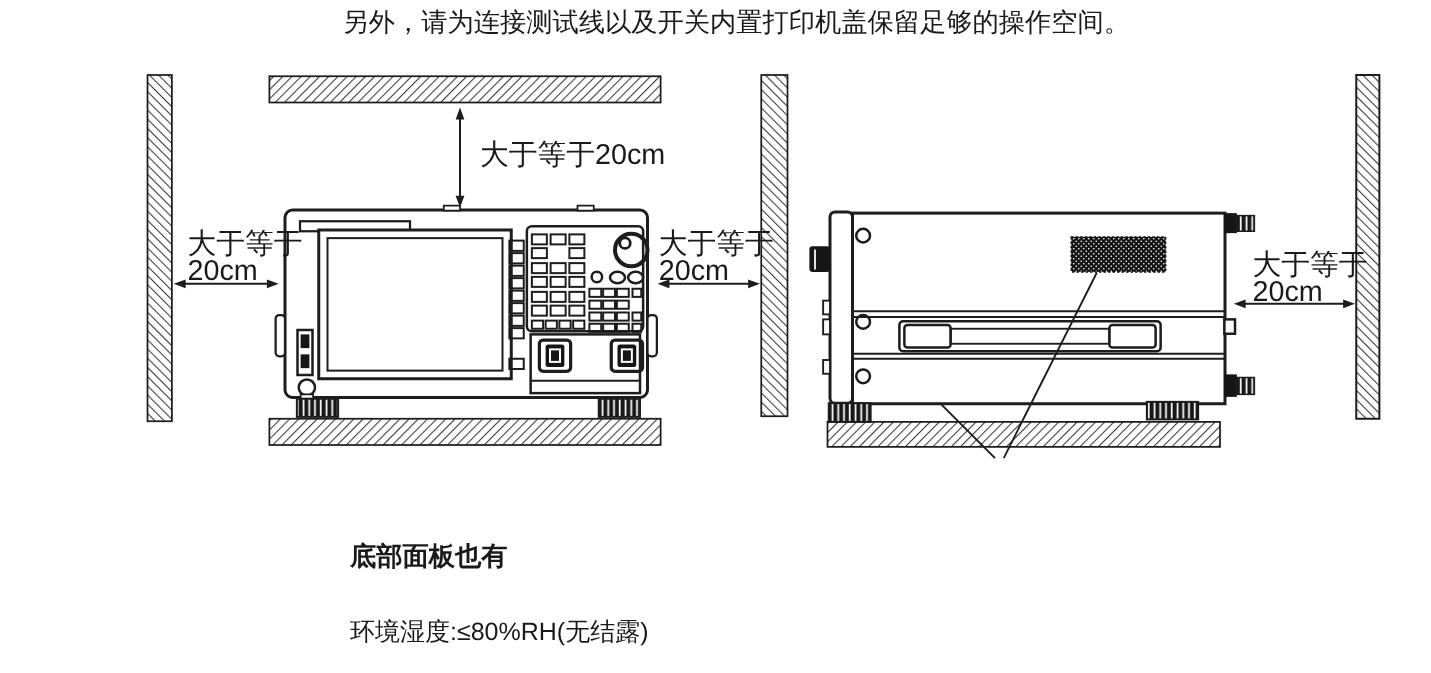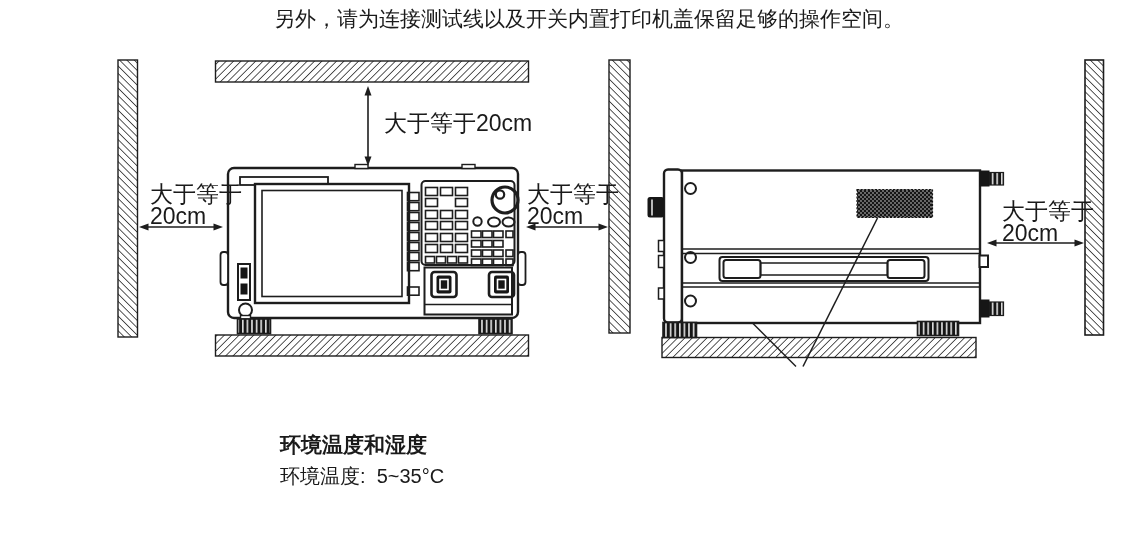--- a/index.html
+++ b/index.html
@@ -233,16 +233,16 @@
 </svg>
 
   <div class="label note">另外，请为连接测试线以及开关内置打印机盖保留足够的操作空间。</div>
   <div class="label clr clr-top">大于等于20cm</div>
   <div class="label clr clr-left">大于等于
 20cm</div>
   <div class="label clr clr-right">大于等于
 20cm</div>
   <div class="label clr clr-side">大于等于
 20cm</div>
-  <div class="label env-h">环境温度和湿度</div>
-  <div class="label env-t">环境温度:  5~35°C</div>
+  <div class="label env-h">底部面板也有</div>
+  <div class="label env-u">环境湿度:≤80%RH(无结露)</div>
 
 </div>
 
 </body></html>

